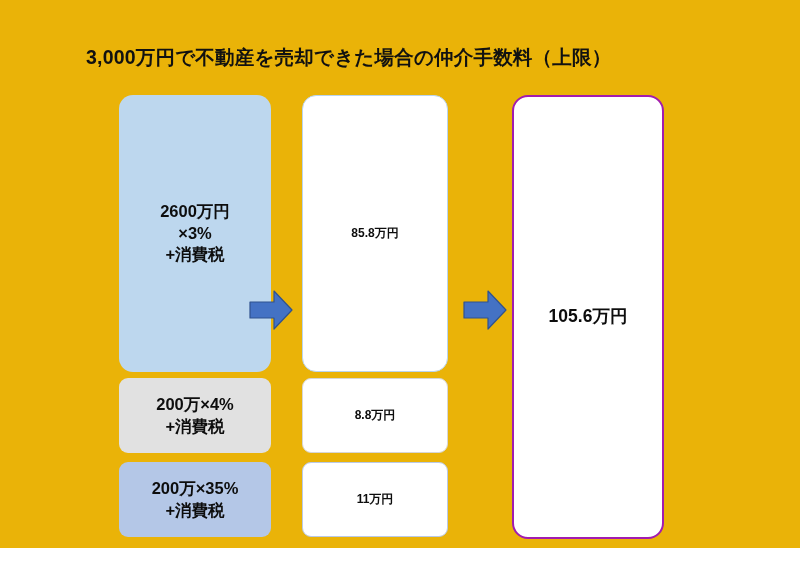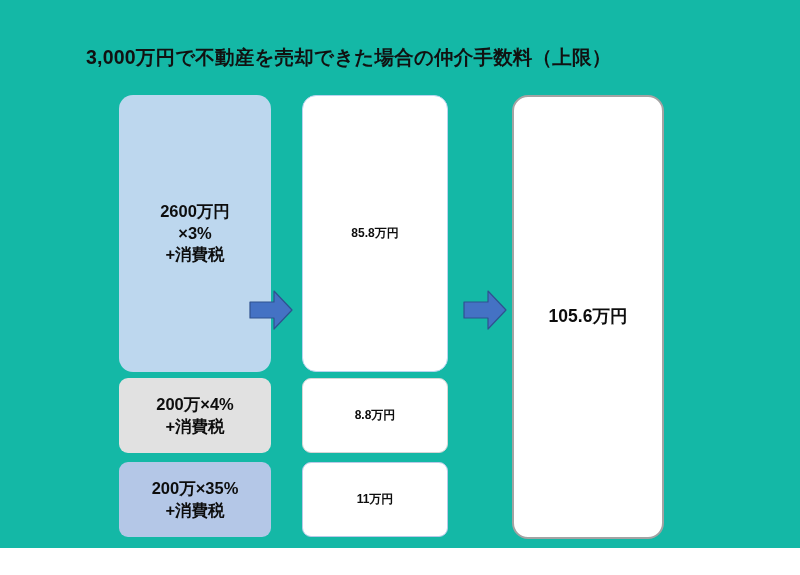--- a/index.html
+++ b/index.html
@@ -11,21 +11,21 @@
     height: 575px;
     background: #ffffff;
     font-family: "Liberation Sans", "DejaVu Sans", sans-serif;
     overflow: hidden;
   }
 
   #canvas {
     position: relative;
     width: 800px;
     height: 548px;
-    background: #14b8a6;
+    background: #eab308;
   }
 
   
   .title {
     position: absolute;
     left: 86px;
     top: 44px;
     font-size: 19.5px;
     font-weight: bold;
     color: #111111;
@@ -101,21 +101,21 @@
     border-radius: 9px;
   }
 
   
   .c3 {
     left: 512px;
     top: 95px;
     width: 152px;
     height: 444px;
     background: #ffffff;
-    border: 2px solid #a3a3a3;
+    border: 2px solid #a21caf;
     border-radius: 16px;
     font-size: 17.5px;
   }
 
   
   .arrow {
     position: absolute;
     width: 46px;
     height: 44px;
   }

